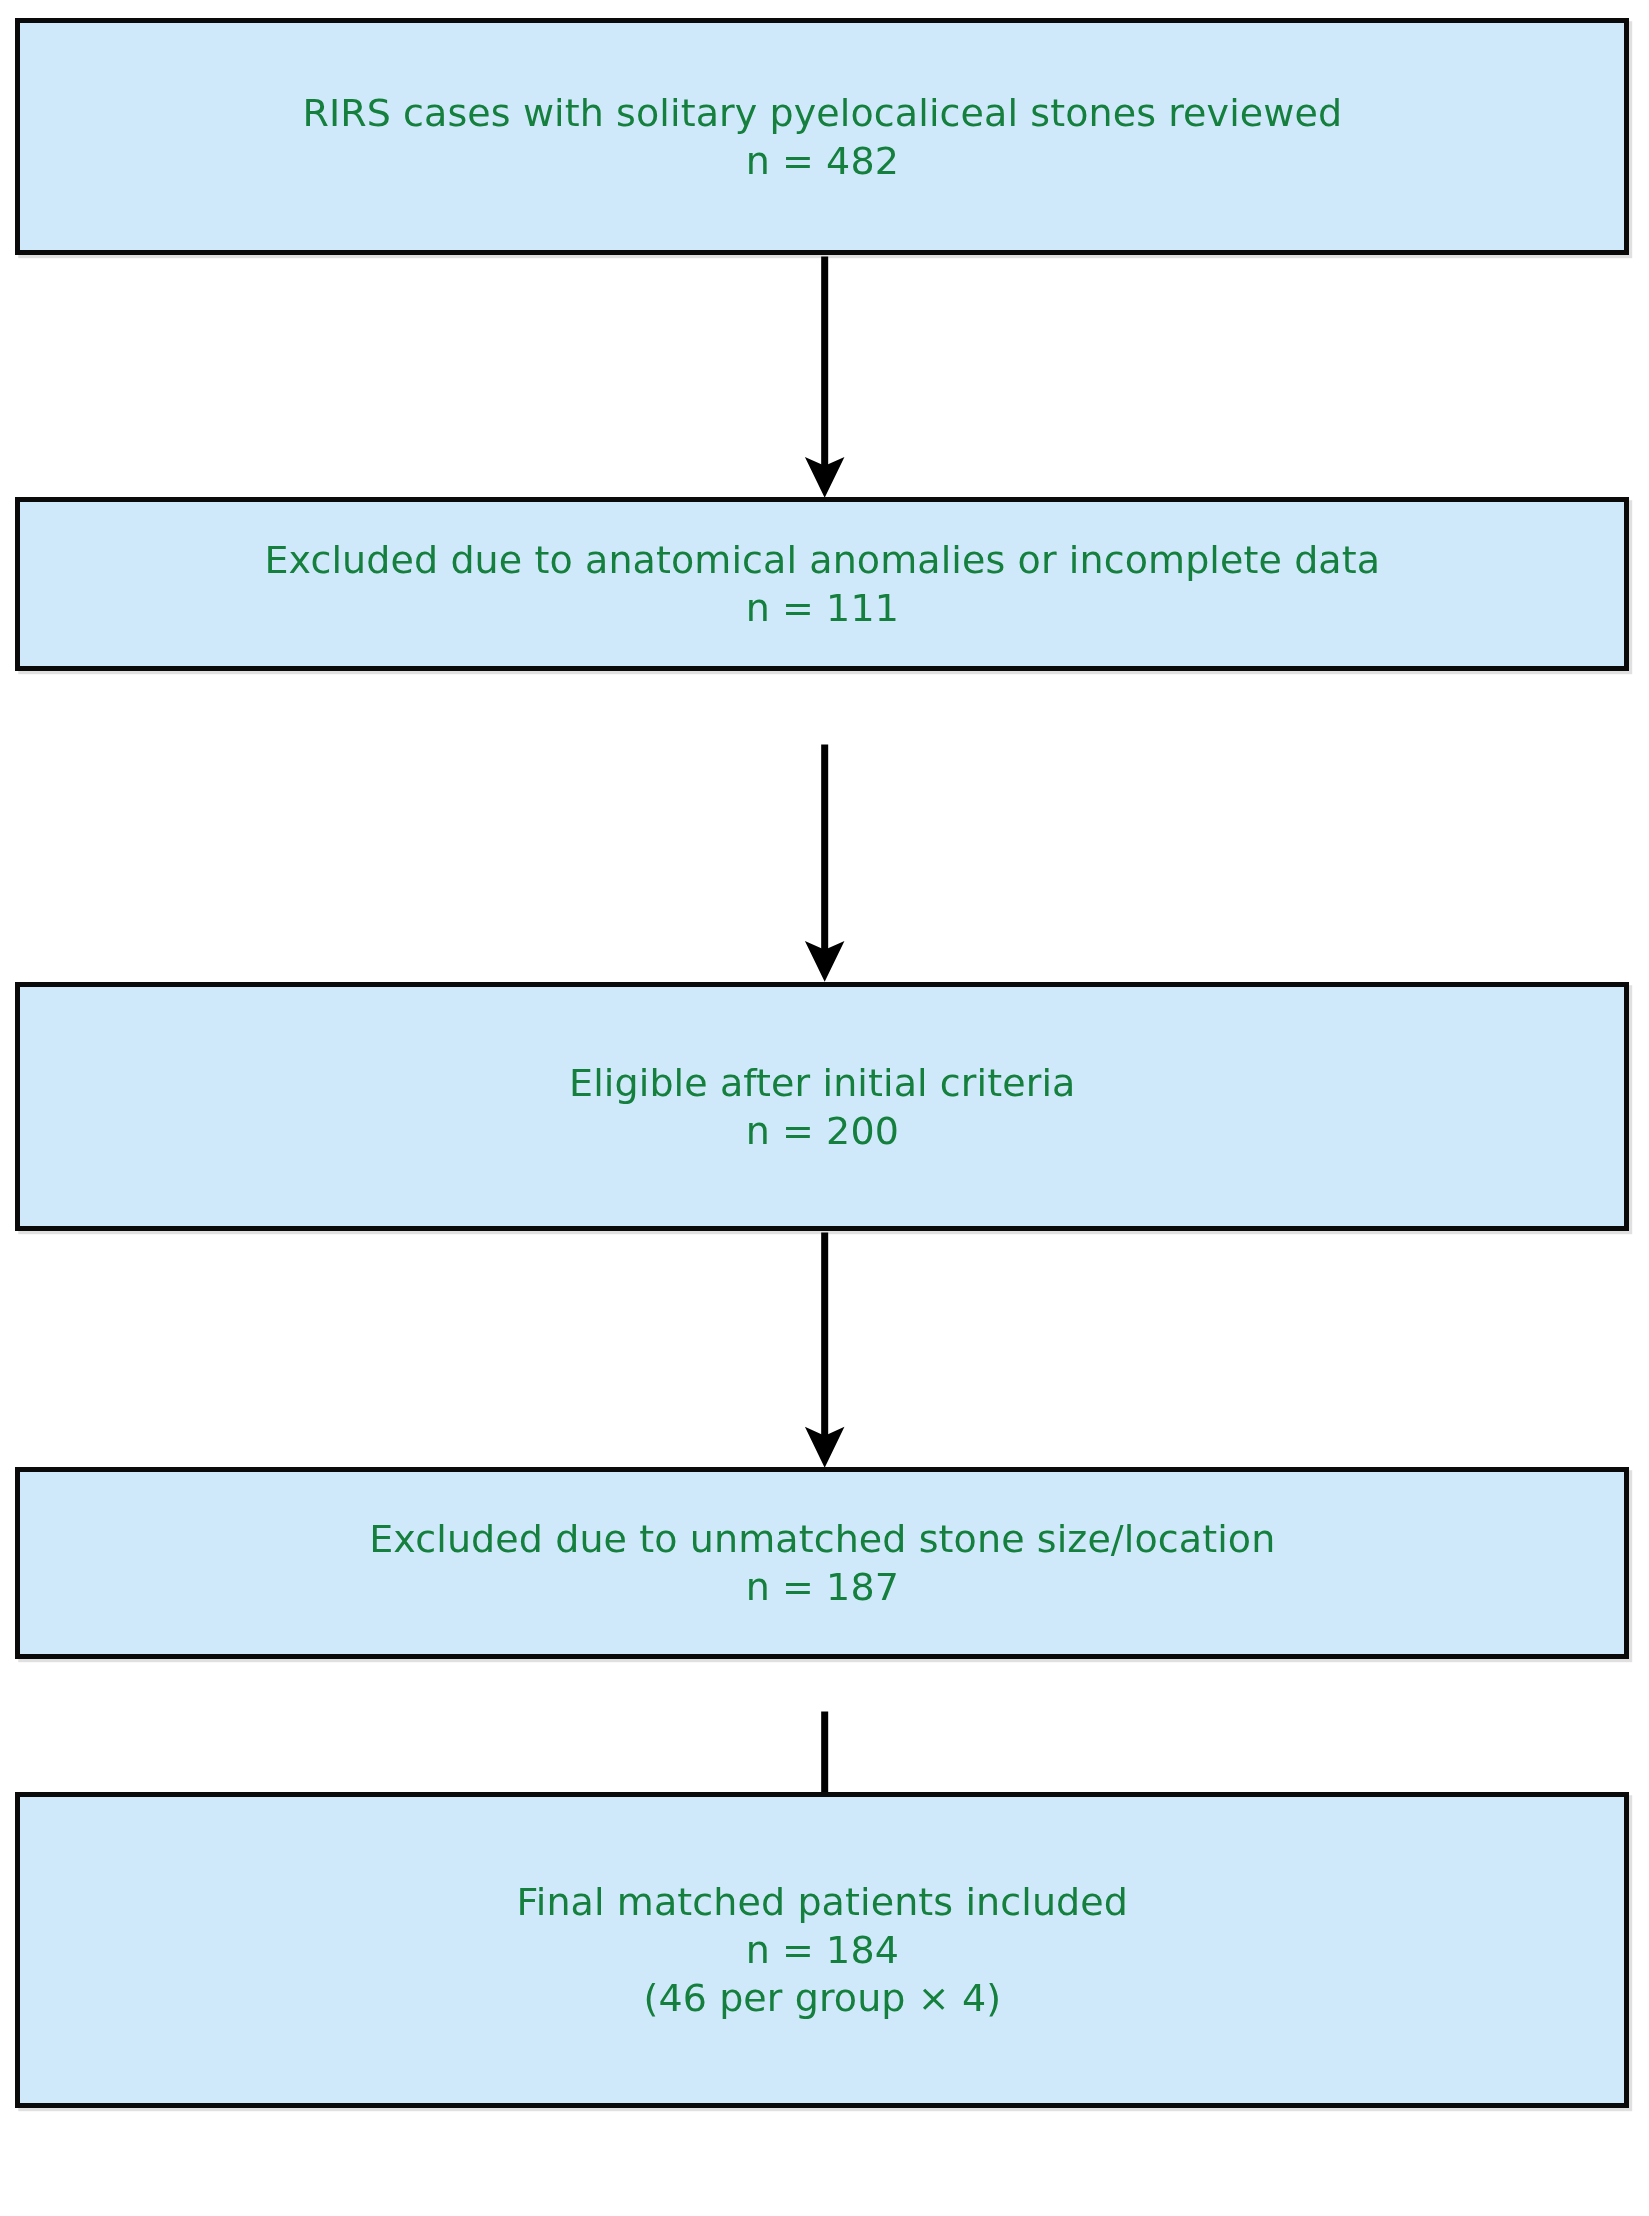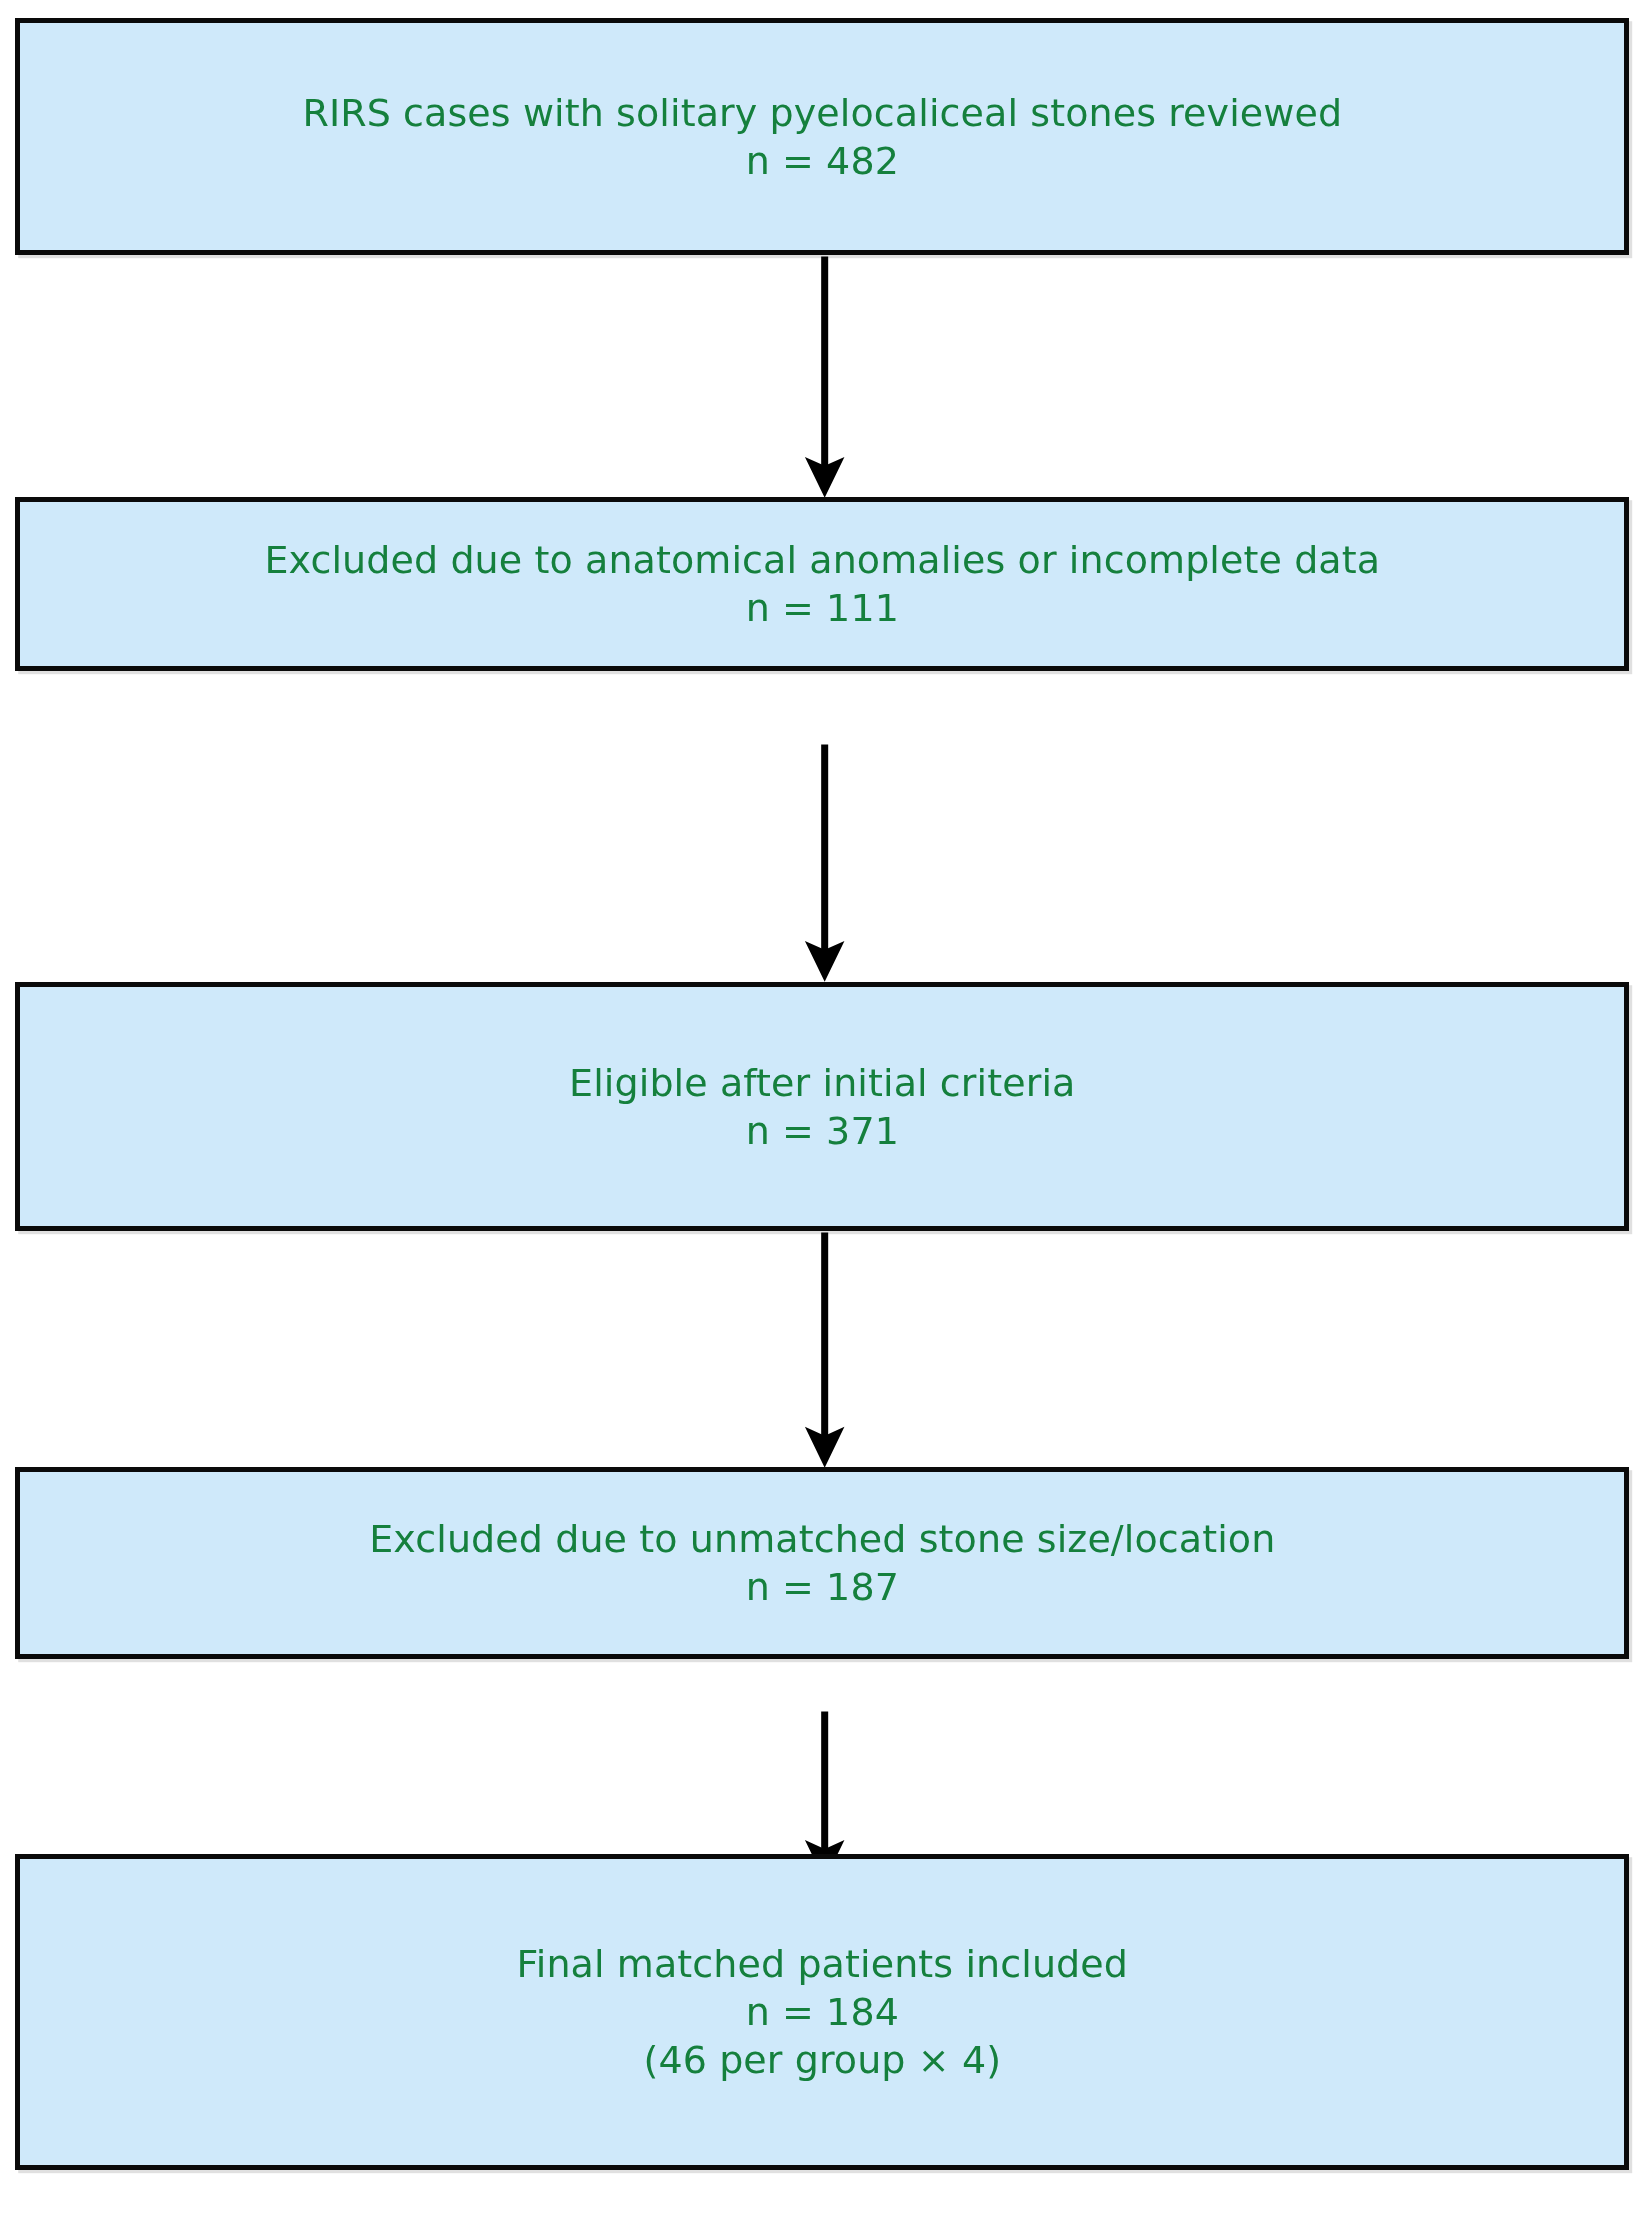--- a/index.html
+++ b/index.html
@@ -61,21 +61,21 @@
 
   
   #box-1 { top: 18px;   height: 237px; }
   #arrow-1 { top: 254px; height: 245px; }
   #box-2 { top: 497px;  height: 174px; }
   #arrow-2 { top: 742px; height: 241px; }
   #box-3 { top: 982px; height: 249px; }
   #arrow-3 { top: 1230px; height: 239px; }
   #box-4 { top: 1467px; height: 192px; }
   #arrow-4 { top: 1709px; height: 173px; }
-  #box-5 { top: 1854px; height: 316px; }
+  #box-5 { top: 1792px; height: 316px; }
 </style>
 </head>
 <body>
 
 <div id="flowchart">
 
   <div class="node-box" id="box-1">
     <div class="node-text">RIRS cases with solitary pyelocaliceal stones reviewed
 n = 482</div>
   </div>
@@ -94,21 +94,21 @@
 
   <div class="connector" id="arrow-2">
     <svg viewBox="0 0 2587 378" preserveAspectRatio="none">
       <line x1="1293" y1="4" x2="1293" y2="330" stroke="#000000" stroke-width="11"></line>
       <polygon points="1293,376 1262,312 1293,326 1324,312" fill="#000000"></polygon>
     </svg>
   </div>
 
   <div class="node-box" id="box-3">
     <div class="node-text">Eligible after initial criteria
-n = 371</div>
+n = 200</div>
   </div>
 
   <div class="connector" id="arrow-3">
     <svg viewBox="0 0 2587 374" preserveAspectRatio="none">
       <line x1="1293" y1="4" x2="1293" y2="326" stroke="#000000" stroke-width="11"></line>
       <polygon points="1293,372 1262,308 1293,322 1324,308" fill="#000000"></polygon>
     </svg>
   </div>
 
   <div class="node-box" id="box-4">

